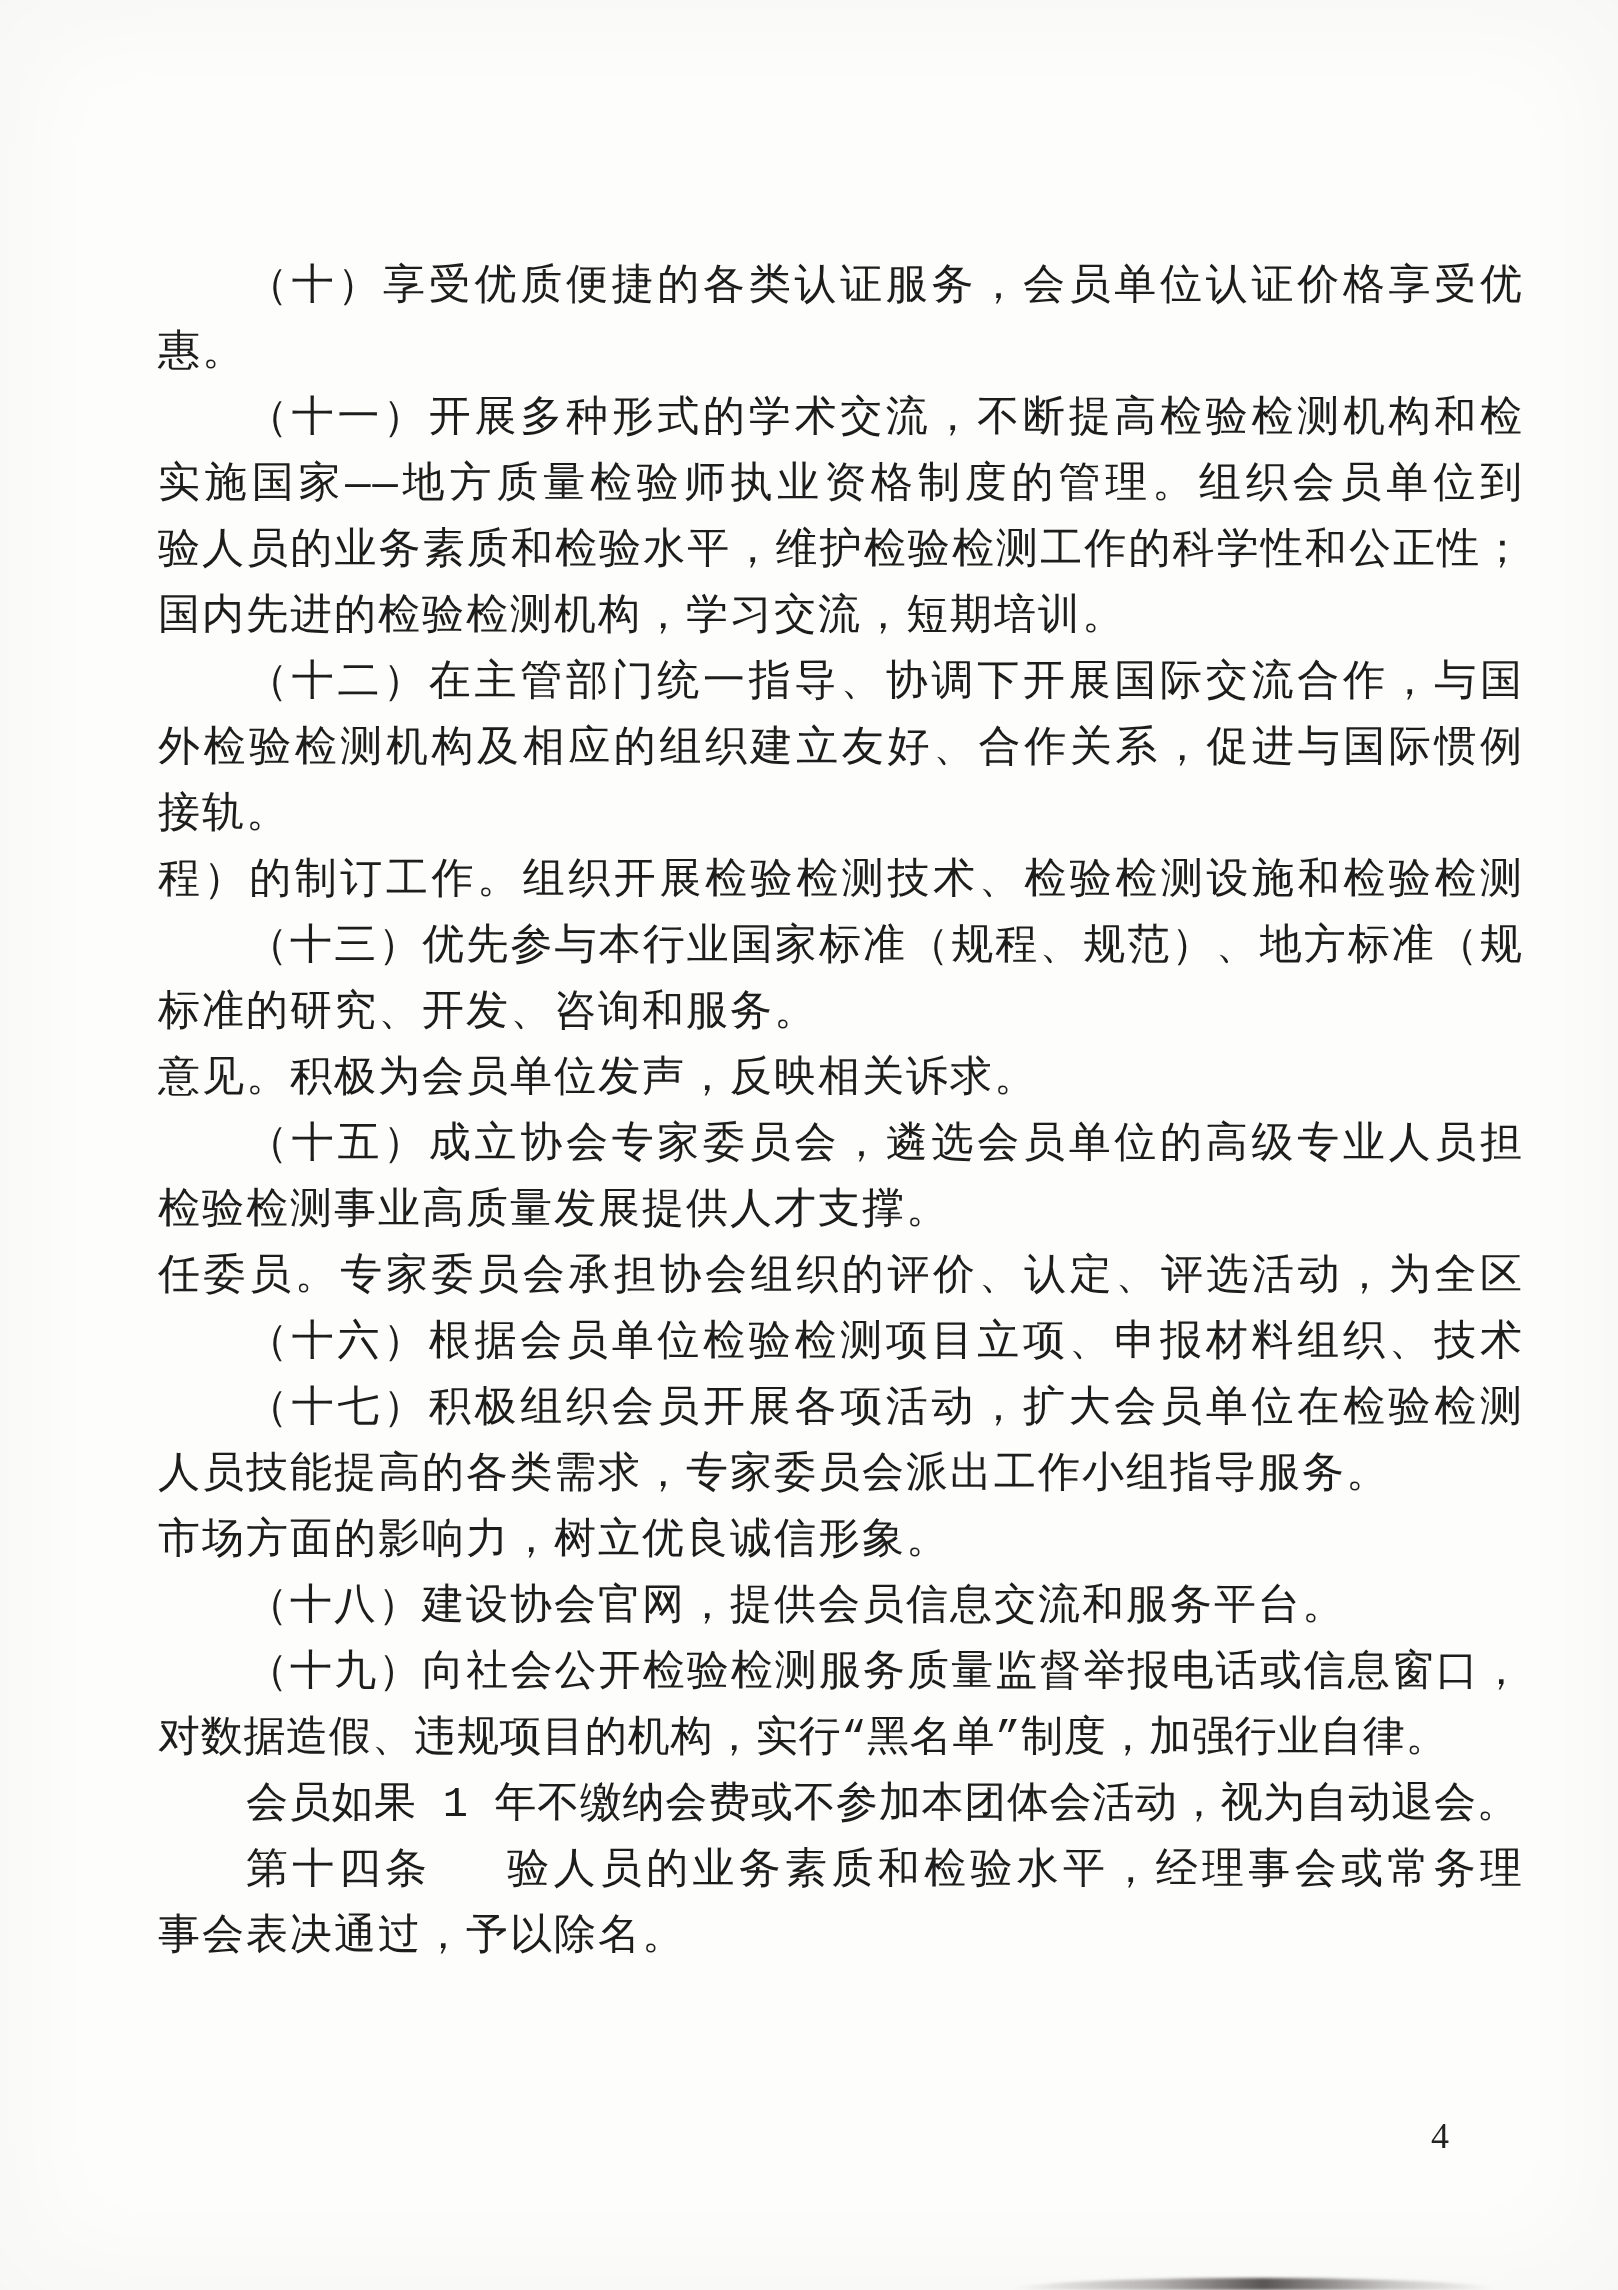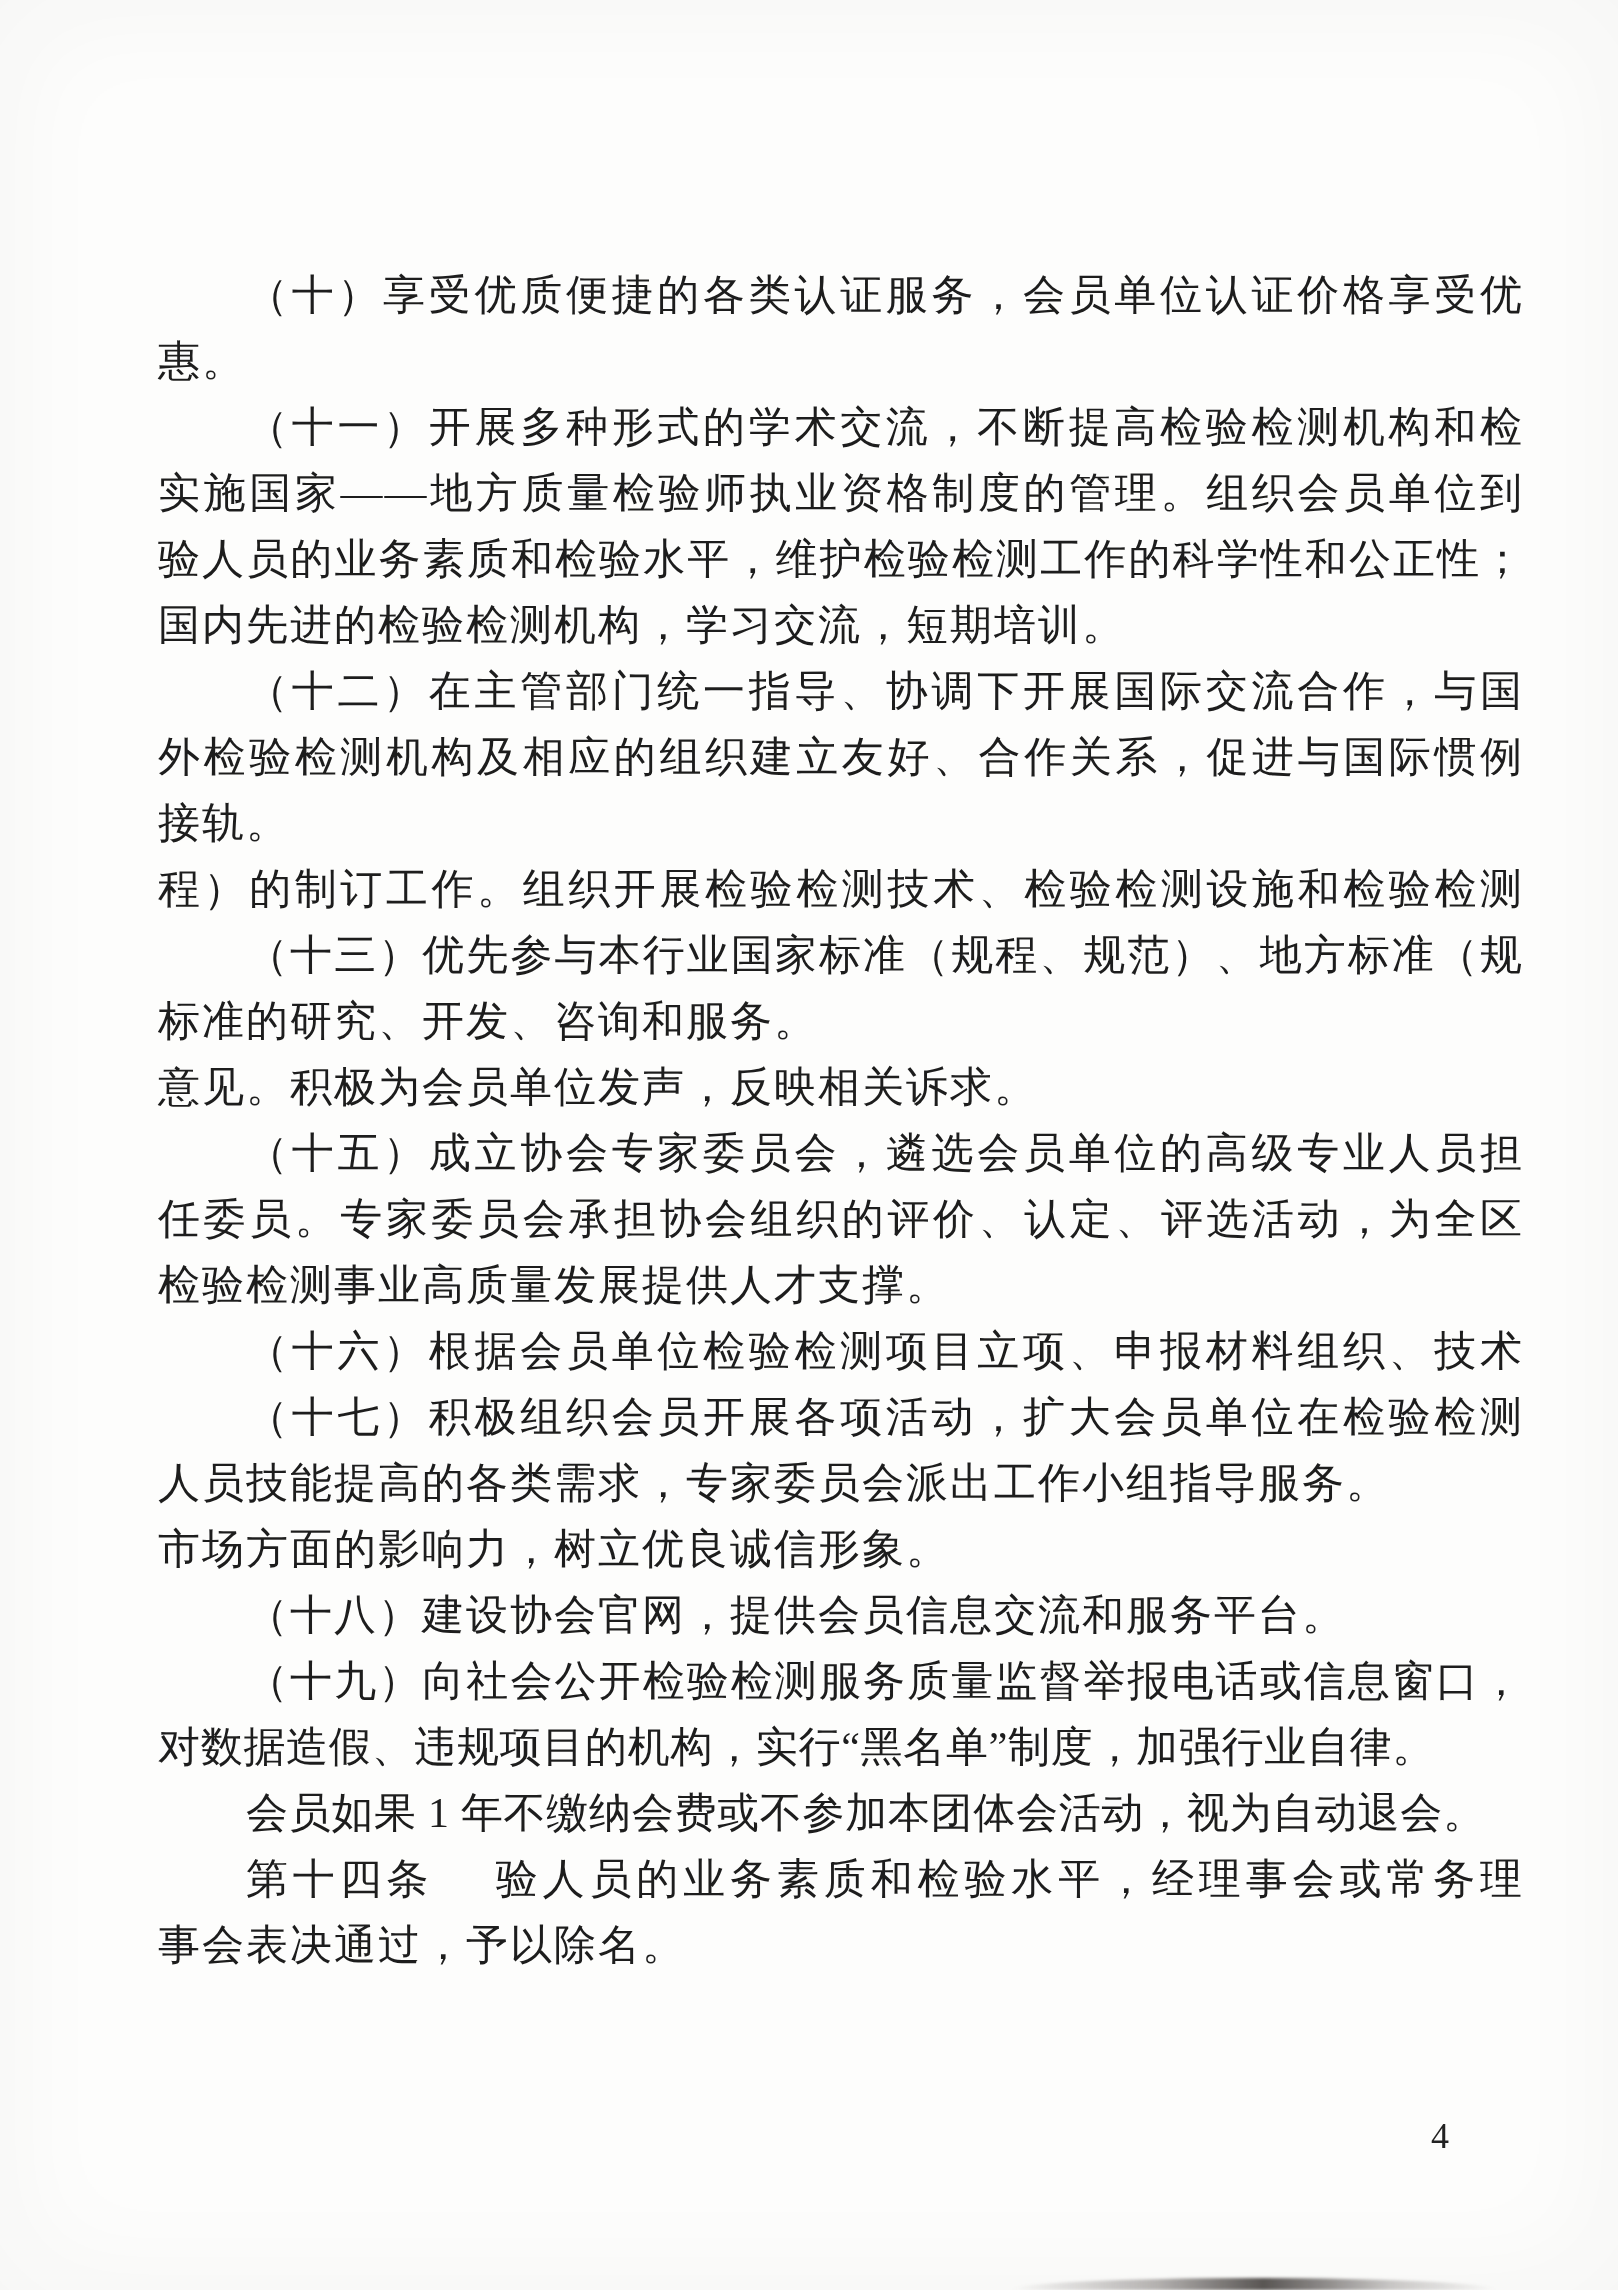--- a/index.html
+++ b/index.html
@@ -10,22 +10,23 @@
     margin: 0 auto;
     background: #fdfdfc;
     box-shadow: inset 0 0 125px rgba(60,50,40,0.04);
     overflow: hidden;
     font-family: "Liberation Serif", "DejaVu Serif", serif;
     color: #1d1d1d;
   }
   .body {
     position: absolute;
     left: 158px;
-    top: 262px;
+    top: 254px;
     width: 1366px;
+    font-family: Liberation Mono, monospace;
   }
   .line {
     height: 66px;
     line-height: 66px;
     font-size: 42px;
     letter-spacing: 2px;
     white-space: nowrap;
     text-align: left;
   }
   .line.j {
@@ -71,22 +72,22 @@
       <div class="line j tight">验人员的业务素质和检验水平，维护检验检测工作的科学性和公正性；</div>
       <div class="line">国内先进的检验检测机构，学习交流，短期培训。</div>
       <div class="line ind j">（十二）在主管部门统一指导、协调下开展国际交流合作，与国</div>
       <div class="line j">外检验检测机构及相应的组织建立友好、合作关系，促进与国际惯例</div>
       <div class="line">接轨。</div>
       <div class="line j">程）的制订工作。组织开展检验检测技术、检验检测设施和检验检测</div>
       <div class="line ind j">（十三）优先参与本行业国家标准（规程、规范）、地方标准（规</div>
       <div class="line">标准的研究、开发、咨询和服务。</div>
       <div class="line">意见。积极为会员单位发声，反映相关诉求。</div>
       <div class="line ind j">（十五）成立协会专家委员会，遴选会员单位的高级专业人员担</div>
+      <div class="line">检验检测事业高质量发展提供人才支撑。</div>
       <div class="line j">任委员。专家委员会承担协会组织的评价、认定、评选活动，为全区</div>
-      <div class="line">检验检测事业高质量发展提供人才支撑。</div>
       <div class="line ind j">（十六）根据会员单位检验检测项目立项、申报材料组织、技术</div>
       <div class="line ind j">（十七）积极组织会员开展各项活动，扩大会员单位在检验检测</div>
       <div class="line">人员技能提高的各类需求，专家委员会派出工作小组指导服务。</div>
       <div class="line">市场方面的影响力，树立优良诚信形象。</div>
       <div class="line ind">（十八）建设协会官网，提供会员信息交流和服务平台。</div>
       <div class="line ind j">（十九）向社会公开检验检测服务质量监督举报电话或信息窗口，</div>
       <div class="line tight">对数据造假、违规项目的机构，实行“黑名单”制度，加强行业自律。</div>
       <div class="line ind tight">会员如果 1 年不缴纳会费或不参加本团体会活动，视为自动退会。</div>
       <div class="line ind j">第十四条　 验人员的业务素质和检验水平，经理事会或常务理</div>
       <div class="line">事会表决通过，予以除名。</div>

